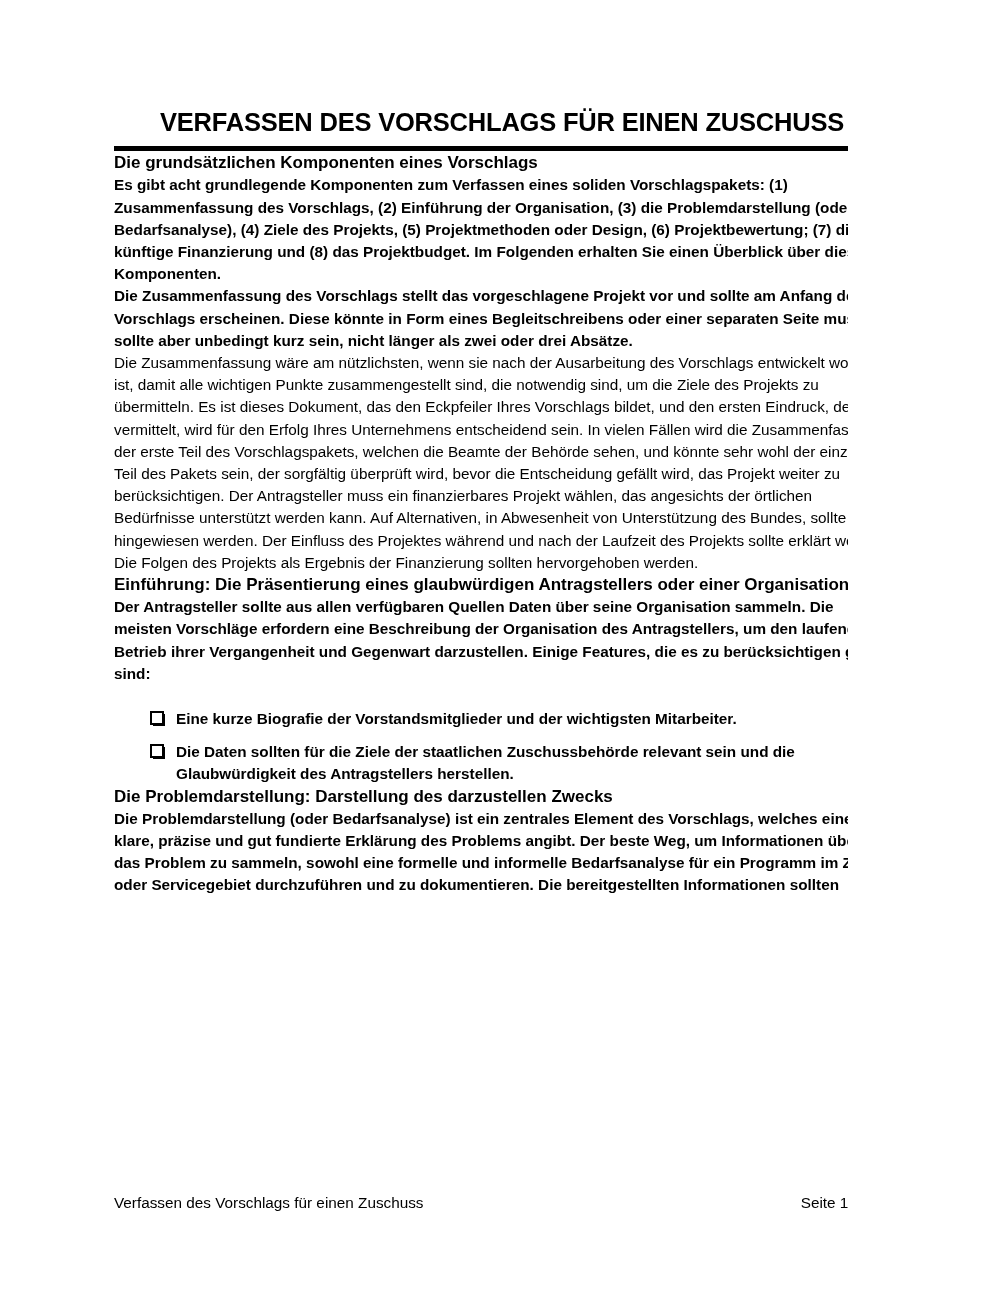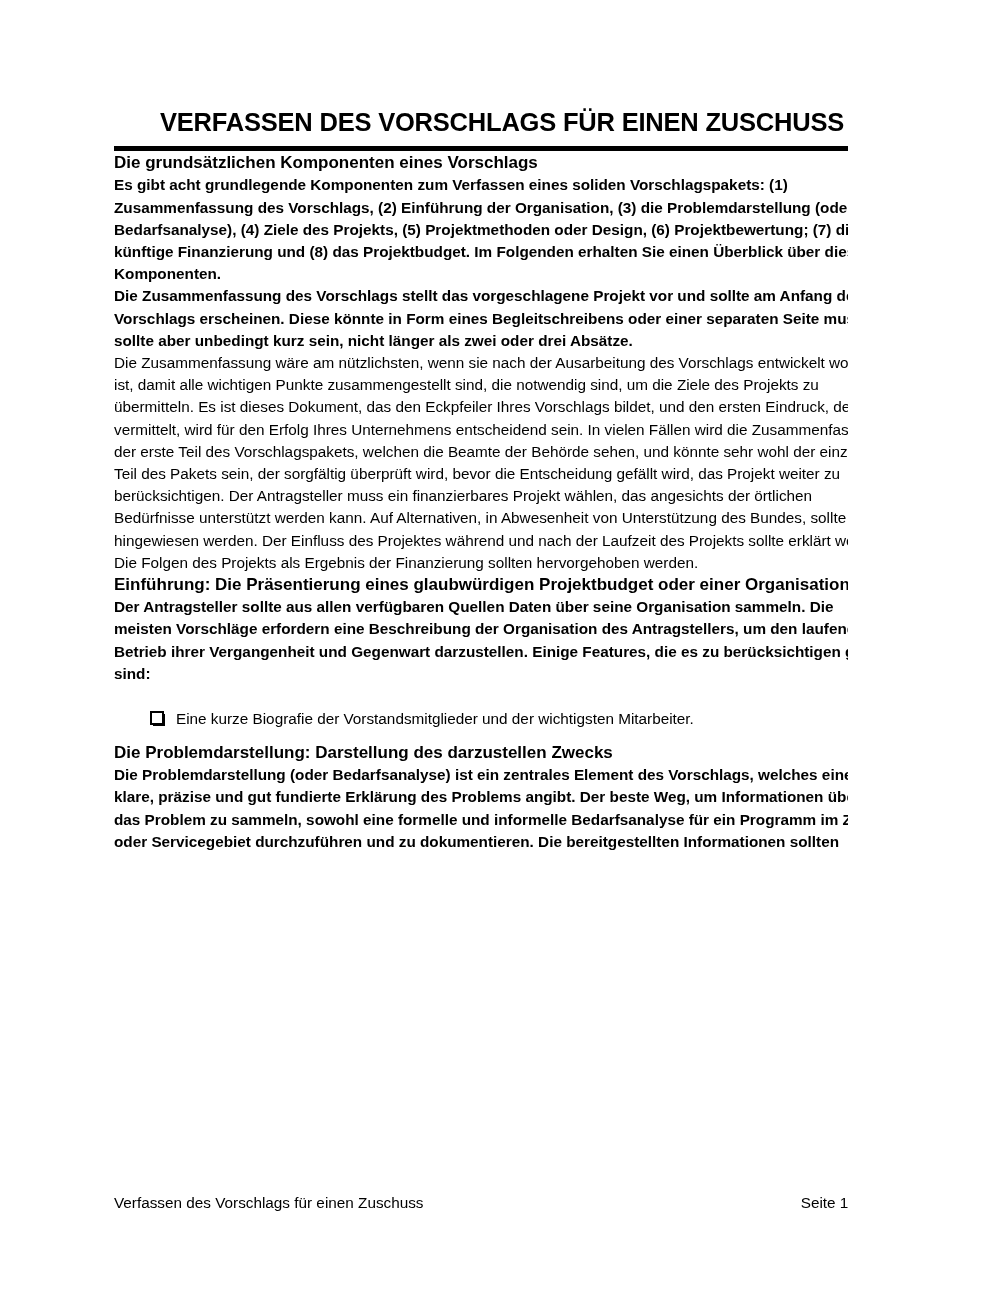--- a/index.html
+++ b/index.html
@@ -67,22 +67,23 @@
     margin: 0;
     padding: 0;
     text-align: left;
   }
   .p-gap { margin-top: 18px; font-weight: bold; }
   .p-tight { margin-top: 0; }
 
   
   ul.check-list {
     list-style: none;
-    margin: 23px 0 12px 0;
+    margin: 23px 0 0 0;
     padding: 0;
+    font-weight: bold;
   }
   ul.check-list li {
     position: relative;
     padding-left: 62px;
     margin-bottom: 11px;
     font-size: 15.3px;
     line-height: 22.2px;
   }
   ul.check-list li:last-child { margin-bottom: 0; }
   .cb-icon {
@@ -132,30 +133,37 @@
 
     <h1 class="doc-title">VERFASSEN DES VORSCHLAGS FÜR EINEN ZUSCHUSS</h1>
     <div class="title-rule"></div>
 
     <h2 class="section-heading h-gap-top-1">Die grundsätzlichen Komponenten eines Vorschlags</h2>
     <p class="body-text p-gap">Es gibt acht grundlegende Komponenten zum Verfassen eines soliden Vorschlagspakets: (1) Zusammenfassung des Vorschlags, (2) Einführung der Organisation, (3) die Problemdarstellung (oder Bedarfsanalyse), (4) Ziele des Projekts, (5) Projektmethoden oder Design, (6) Projektbewertung; (7) die künftige Finanzierung und (8) das Projektbudget. Im Folgenden erhalten Sie einen Überblick über diese Komponenten.</p>
 
     <p class="body-text p-gap">Die Zusammenfassung des Vorschlags stellt das vorgeschlagene Projekt vor und sollte am Anfang des Vorschlags erscheinen. Diese könnte in Form eines Begleitschreibens oder einer separaten Seite muss, sollte aber unbedingt kurz sein, nicht länger als zwei oder drei Absätze.</p>
     <p class="body-text p-tight">Die Zusammenfassung wäre am nützlichsten, wenn sie nach der Ausarbeitung des Vorschlags entwickelt worden ist, damit alle wichtigen Punkte zusammengestellt sind, die notwendig sind, um die Ziele des Projekts zu übermitteln. Es ist dieses Dokument, das den Eckpfeiler Ihres Vorschlags bildet, und den ersten Eindruck, den es vermittelt, wird für den Erfolg Ihres Unternehmens entscheidend sein. In vielen Fällen wird die Zusammenfassung der erste Teil des Vorschlagspakets, welchen die Beamte der Behörde sehen, und könnte sehr wohl der einzige Teil des Pakets sein, der sorgfältig überprüft wird, bevor die Entscheidung gefällt wird, das Projekt weiter zu berücksichtigen. Der Antragsteller muss ein finanzierbares Projekt wählen, das angesichts der örtlichen Bedürfnisse unterstützt werden kann. Auf Alternativen, in Abwesenheit von Unterstützung des Bundes, sollte hingewiesen werden. Der Einfluss des Projektes während und nach der Laufzeit des Projekts sollte erklärt werden. Die Folgen des Projekts als Ergebnis der Finanzierung sollten hervorgehoben werden.</p>
 
-    <h2 class="section-heading h-gap-top">Einführung: Die Präsentierung eines glaubwürdigen Projektbudget oder einer Organisation</h2>
+    <h2 class="section-heading h-gap-top">Einführung: Die Präsentierung eines glaubwürdigen Antragstellers oder einer Organisation</h2>
     <p class="body-text p-gap">Der Antragsteller sollte aus allen verfügbaren Quellen Daten über seine Organisation sammeln. Die meisten Vorschläge erfordern eine Beschreibung der Organisation des Antragstellers, um den laufenden Betrieb ihrer Vergangenheit und Gegenwart darzustellen. Einige Features, die es zu berücksichtigen gilt, sind:</p>
 
     <ul class="check-list">
       <li>
         <span class="cb-icon">
           <span class="sq-shadow"></span>
             <span class="sq-main"></span>
         </span>
         <span>Eine kurze Biografie der Vorstandsmitglieder und der wichtigsten Mitarbeiter.</span>
+      </li>
+      <li>
+        <span class="cb-icon">
+          <span class="sq-shadow"></span>
+            <span class="sq-main"></span>
+        </span>
+        <span>Die Daten sollten für die Ziele der staatlichen Zuschussbehörde relevant sein und die Glaubwürdigkeit des Antragstellers herstellen.</span>
       </li>
     </ul>
 
     <h2 class="section-heading h-gap-top">Die Problemdarstellung: Darstellung des darzustellen Zwecks</h2>
     <p class="body-text p-gap">Die Problemdarstellung (oder Bedarfsanalyse) ist ein zentrales Element des Vorschlags, welches eine klare, präzise und gut fundierte Erklärung des Problems angibt. Der beste Weg, um Informationen über das Problem zu sammeln, sowohl eine formelle und informelle Bedarfsanalyse für ein Programm im Ziel- oder Servicegebiet durchzuführen und zu dokumentieren. Die bereitgestellten Informationen sollten</p>
 
   </div>
 
   <div class="footer">
     <span>Verfassen des Vorschlags für einen Zuschuss</span>

